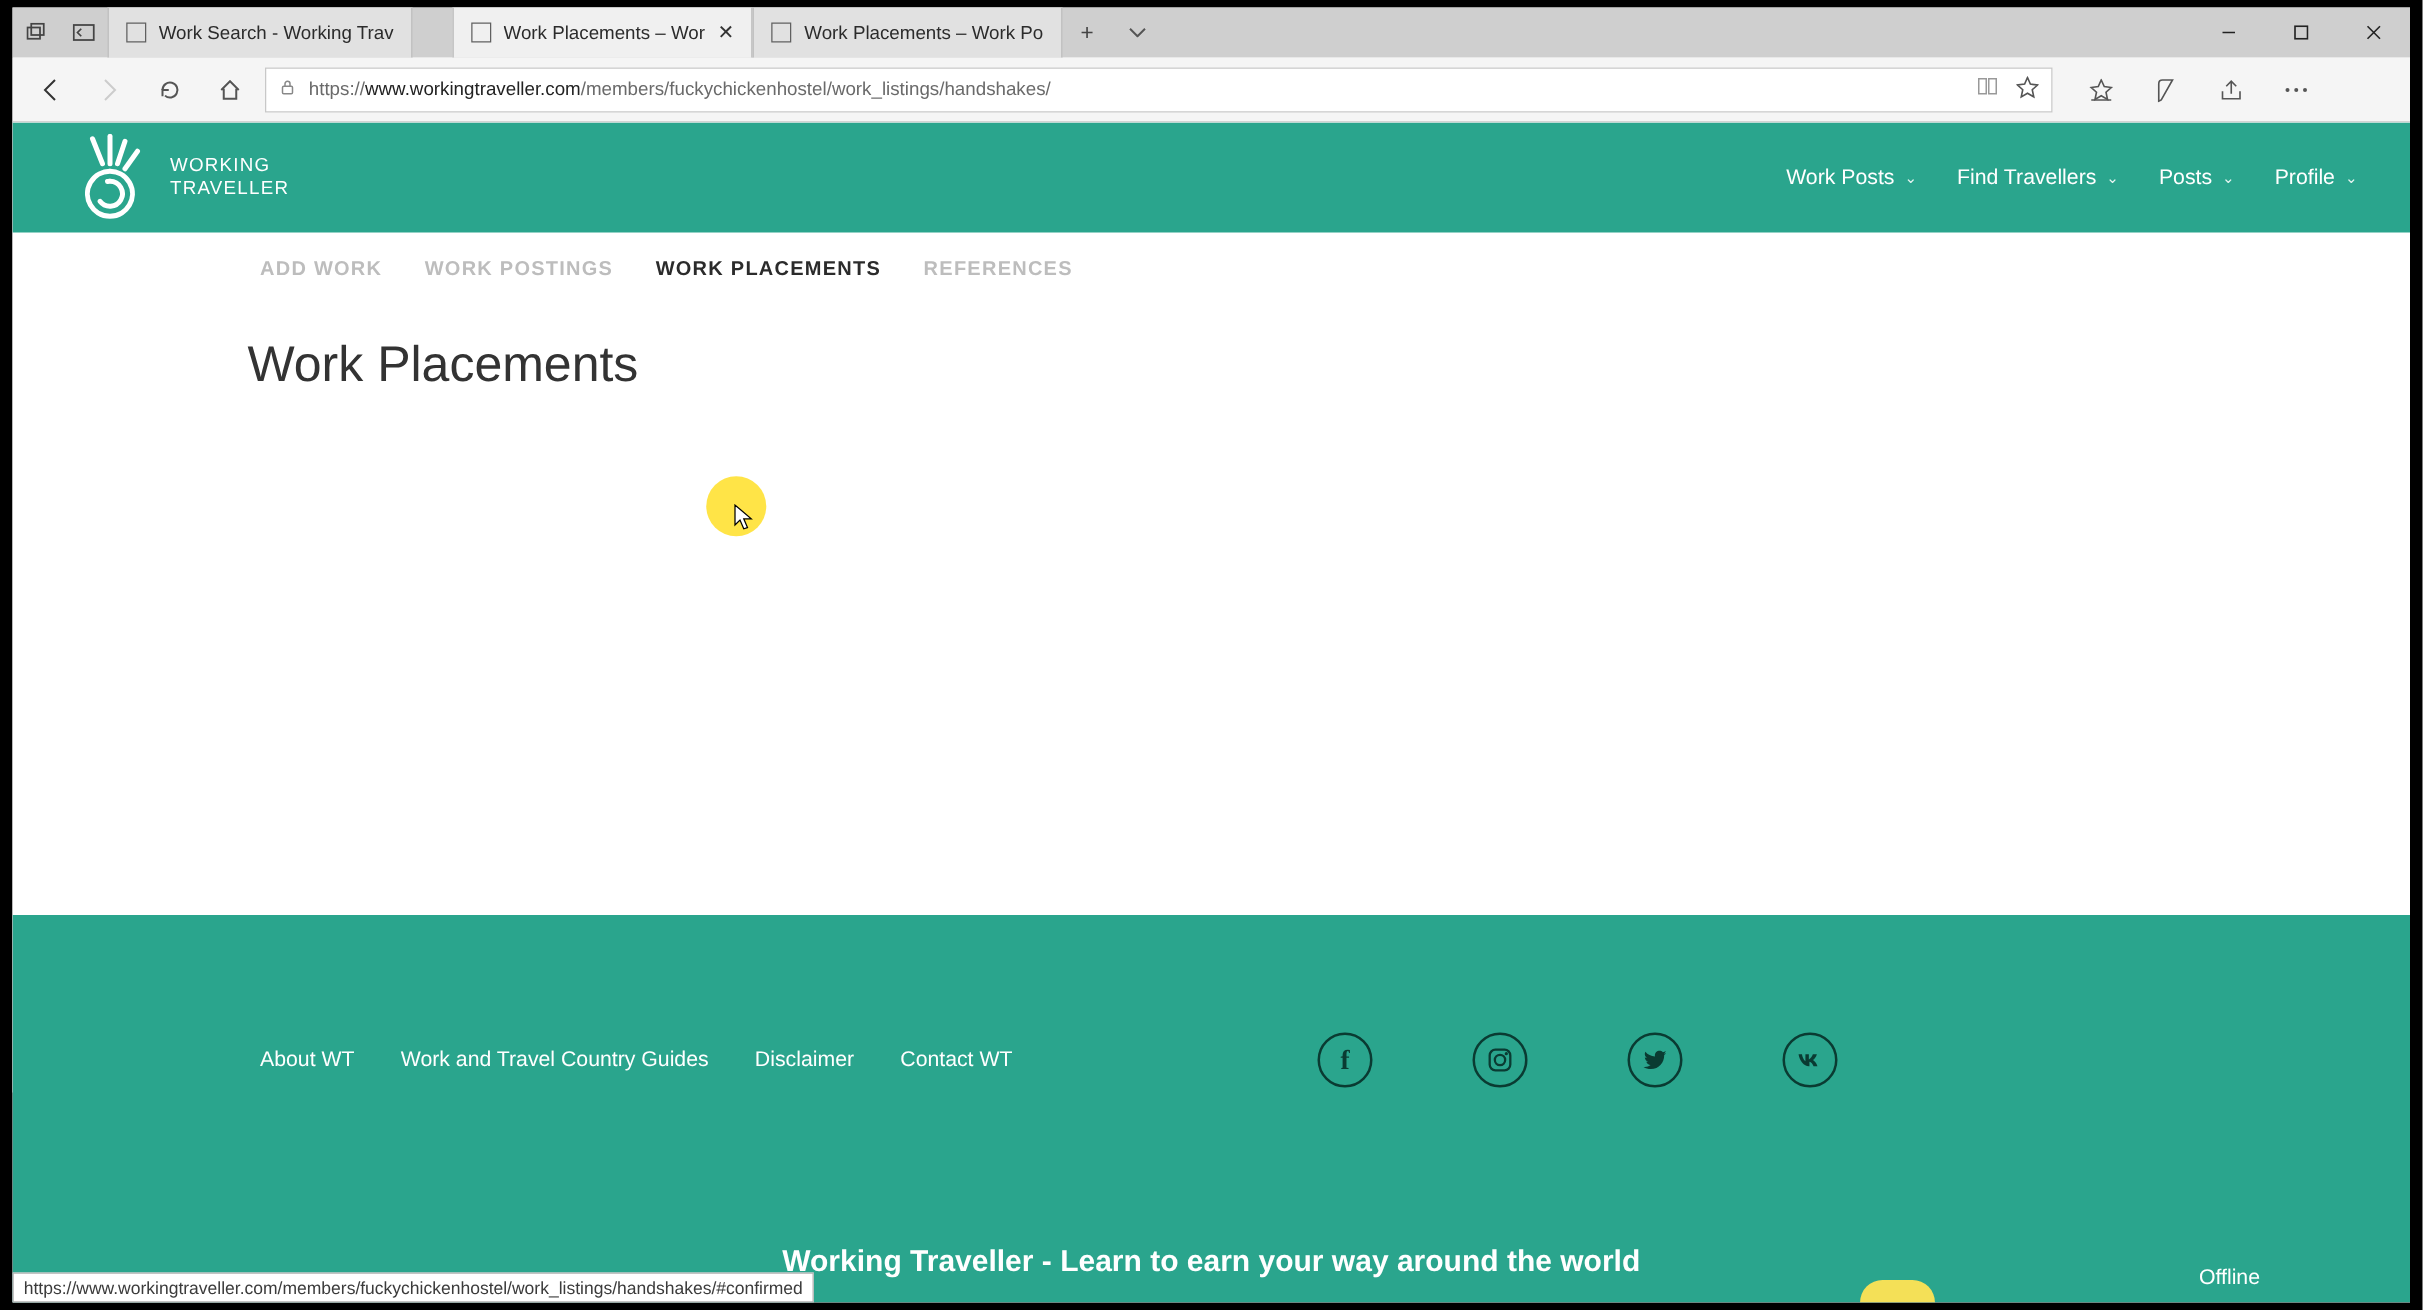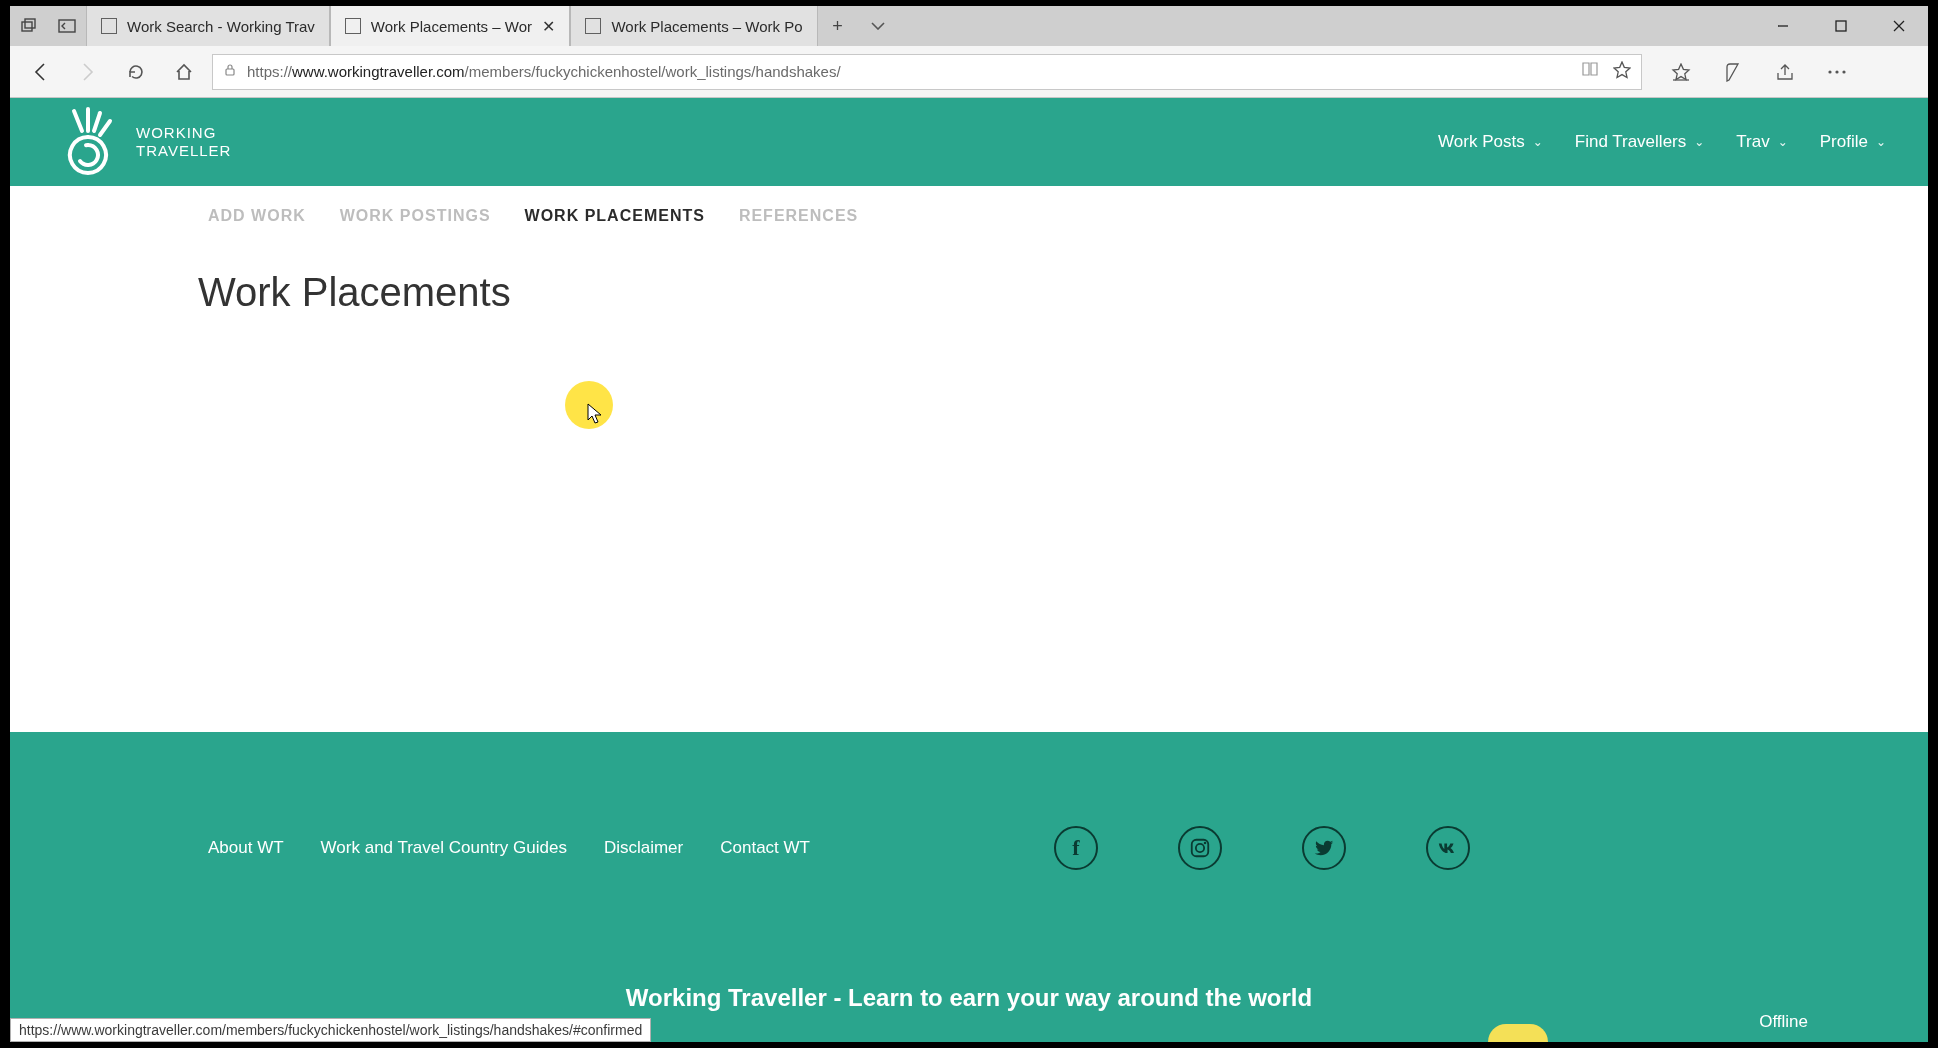--- a/index.html
+++ b/index.html
@@ -40,21 +40,21 @@
     border-left: 1px solid #b8b8b8;
     display: flex;
     align-items: center;
     gap: 10px;
     padding: 0 14px;
     min-width: 240px;
     max-width: 250px;
     color: #2b2b2b;
     font-size: 15px;
   }
-  .tab.active { background: #f0f0f0; }
+  .tab.active { background: #f0f0f0; margin-left: 32px; }
   .tab .tabicon {
     width: 16px; height: 16px;
     border: 1px solid #606060;
     display: inline-block;
   }
   .tab .tabtitle {
     flex: 1;
     white-space: nowrap;
     overflow: hidden;
     text-overflow: clip;
@@ -209,21 +209,21 @@
     align-items: center;
     justify-content: center;
     color: #0a3b32;
     background: transparent;
     font-weight: 700;
     font-size: 18px;
   }
   .socbtn svg { width: 22px; height: 22px; fill: #0a3b32; }
   .tagline {
     position: absolute;
-    bottom: 30px;
+    bottom: 18px;
     left: 0; right: 0;
     text-align: center;
     font-size: 24px;
     font-weight: 600;
   }
   .offline {
     position: absolute;
     right: 120px;
     bottom: 10px;
     color: #fff;
@@ -413,21 +413,21 @@
       <div class="navmenu">
         <div class="mitem">
             <span>Work Posts</span>
             <span class="chev">⌄</span>
           </div>
         <div class="mitem">
             <span>Find Travellers</span>
             <span class="chev">⌄</span>
           </div>
         <div class="mitem">
-            <span>Trav</span>
+            <span>Posts</span>
             <span class="chev">⌄</span>
           </div>
         <div class="mitem">
             <span>Profile</span>
             <span class="chev">⌄</span>
           </div>
       </div>
     </div>
 
     <div class="subnav">

